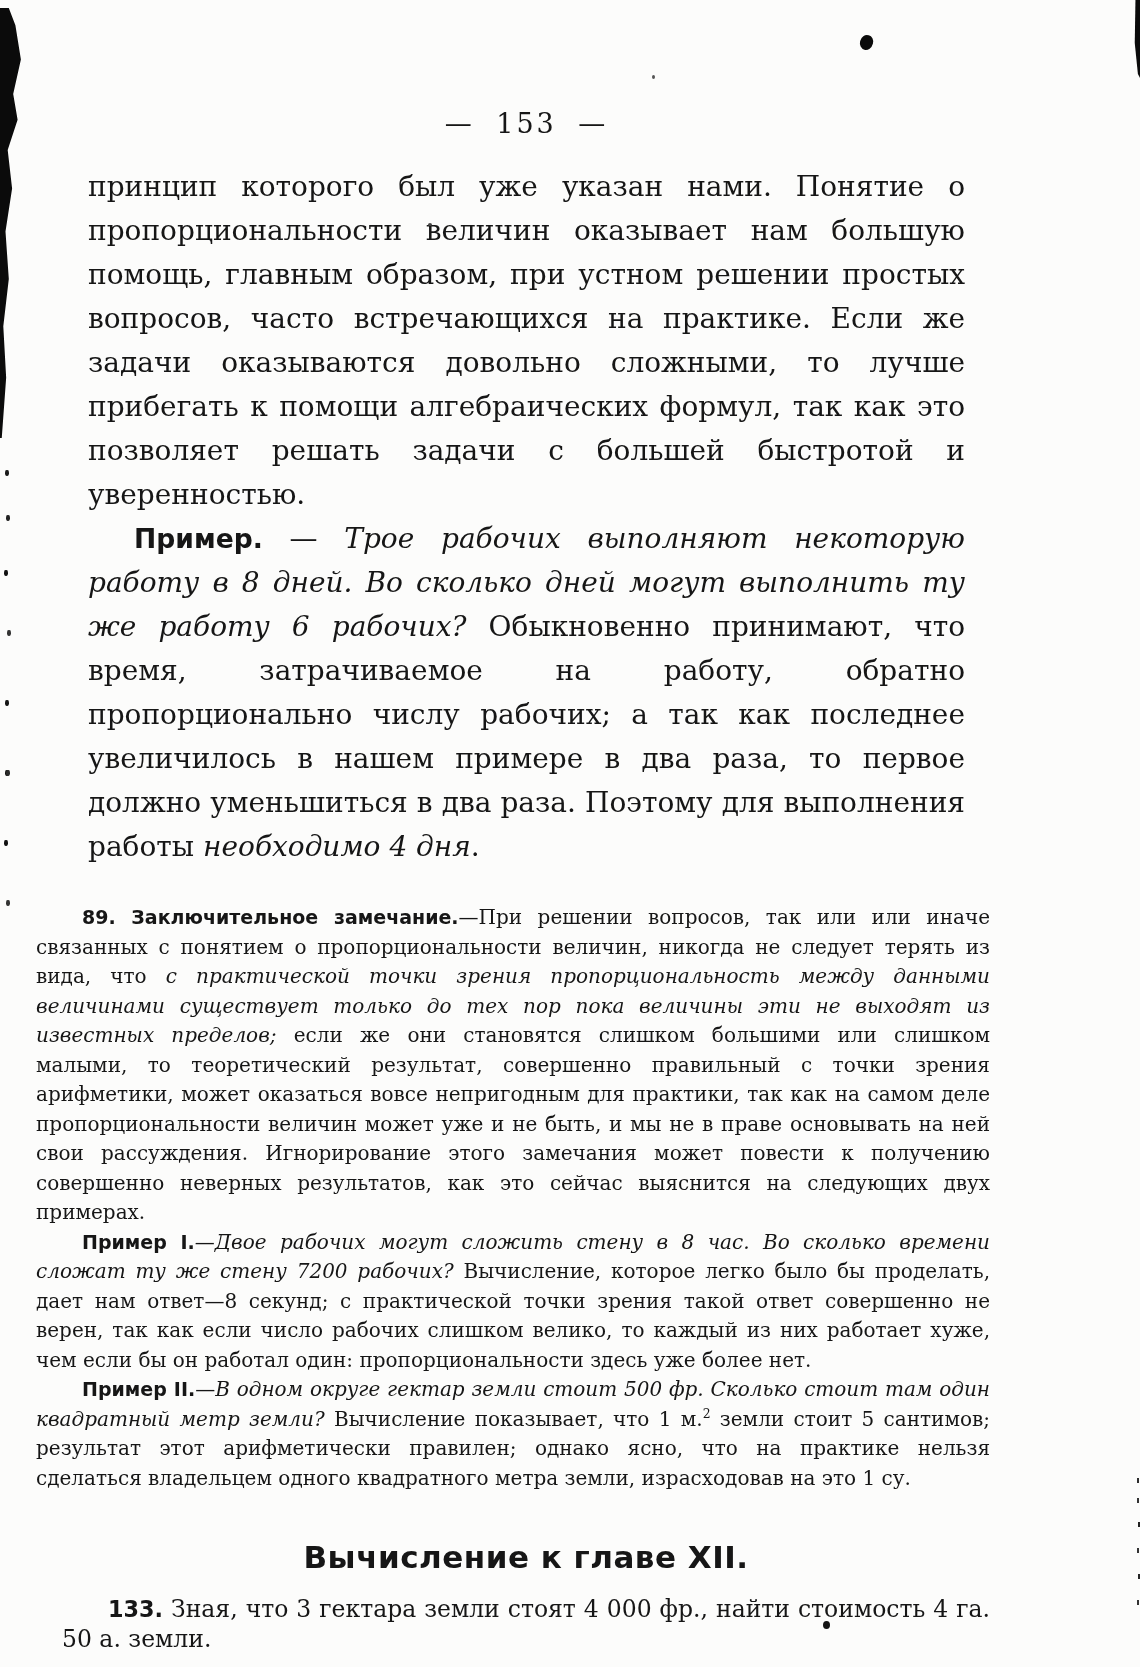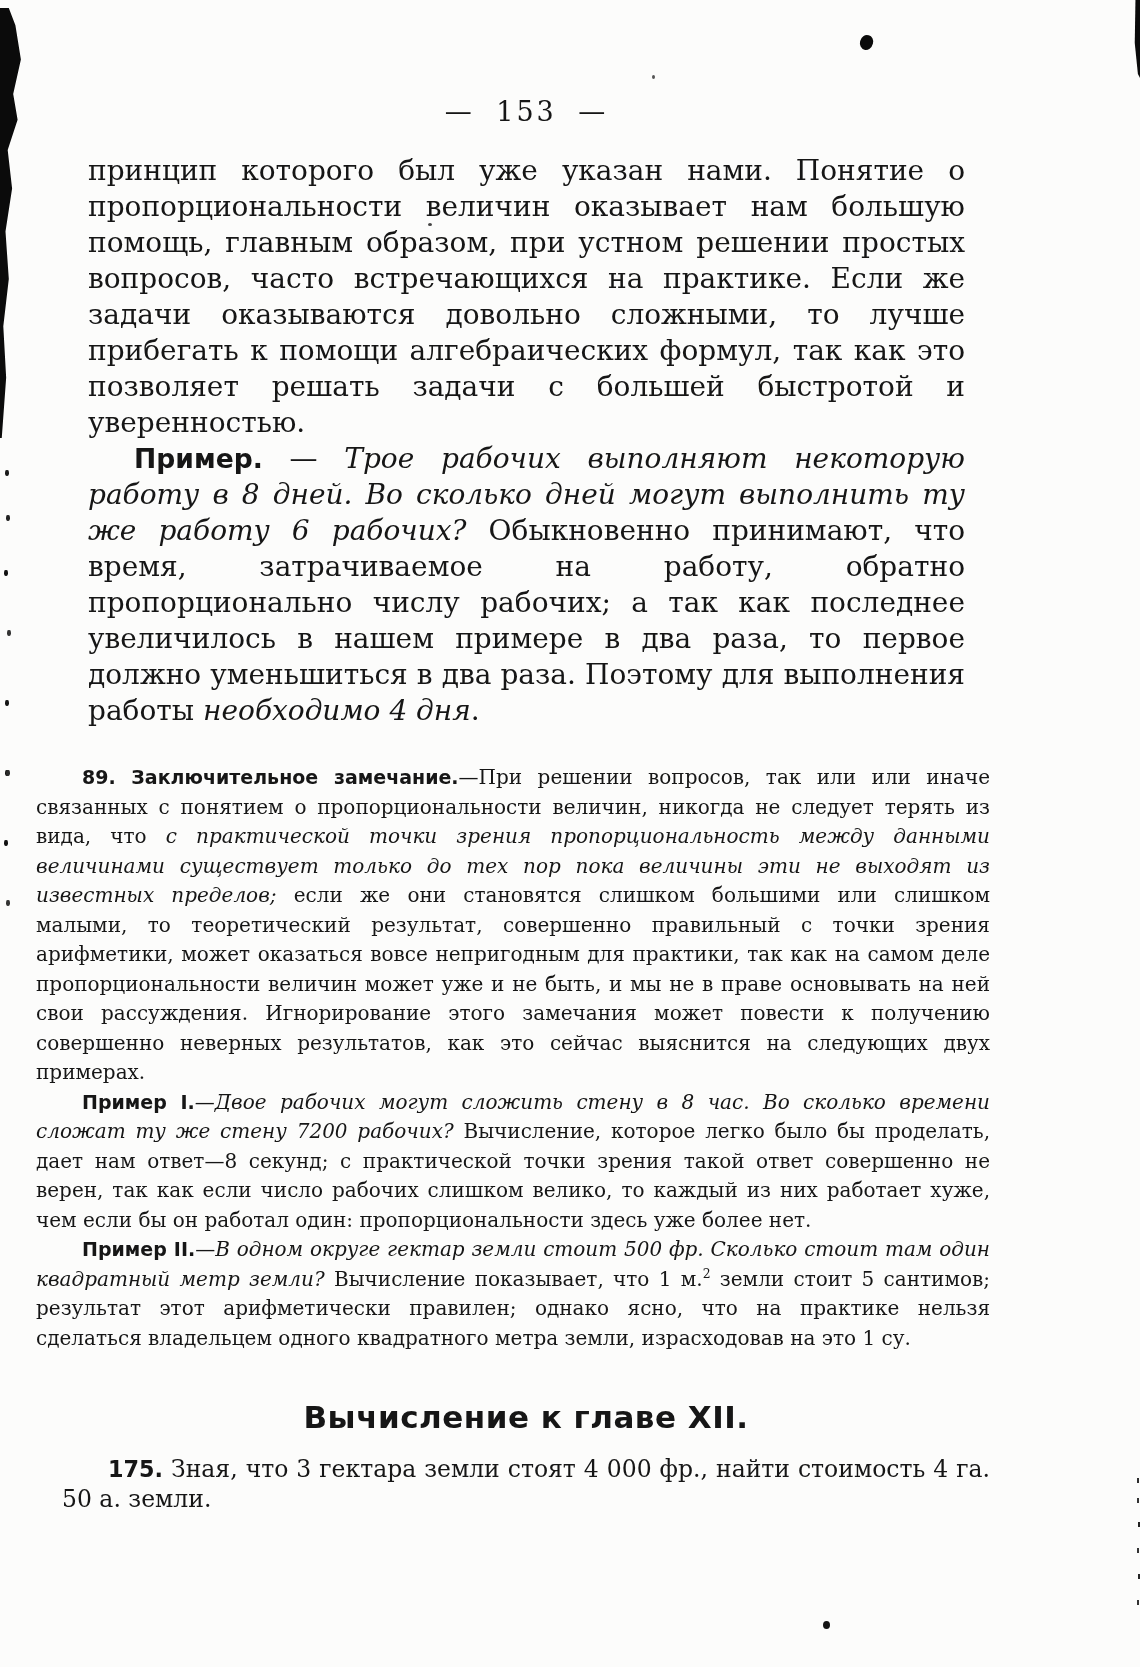--- a/index.html
+++ b/index.html
@@ -9,31 +9,31 @@
     width:1140px;height:1667px;
     margin:0 auto;
     background:#fcfcfb;
     color:#161616;
     font-family:"DejaVu Serif","Liberation Serif",serif;
     overflow:hidden;
   }
   
   .pagenum{
     padding-top:96px;
-    margin:0 175px 0 88px;
+    margin:12px 175px 0 88px;
     text-align:center;
     font-size:27px;
     letter-spacing:3px;
     word-spacing:10px;
   }
   
   .block-a{
     margin:26px 175px 8px 88px;          
     font-size:28px;
-    line-height:36px;
+    line-height:44px;
     text-align:justify;
   }
   .block-a p{margin:0;}
   
   .block-b{
     margin:34px 150px 0 36px;          
     font-size:20px;
     line-height:29.5px;
     text-align:justify;
   }
@@ -119,16 +119,16 @@
     <p class="indent"><b class="lbl">89. Заключительное замечание.</b><span>—</span><span>При решении вопросов, так или или иначе связанных с понятием о пропорциональности величин, никогда не следует терять из вида, что </span><i>с практической точки зрения пропорциональность между данными величинами существует только до тех пор пока величины эти не выходят из известных пределов;</i><span> если же они становятся слишком большими или слишком малыми, то теоретический результат, совершенно правильный с точки зрения арифметики, может оказаться вовсе непригодным для практики, так как на самом деле пропорциональности величин может уже и не быть, и мы не в праве основывать на ней свои рассуждения. Игнорирование этого замечания может повести к получению совершенно неверных результатов, как это сейчас выяснится на следующих двух примерах.</span></p>
 
     <p class="indent"><b class="lbl">Пример I.</b><span>—</span><i>Двое рабочих могут сложить стену в 8 час. Во сколько времени сложат ту же стену 7200 рабочих?</i><span> Вычисление, которое легко было бы проделать, дает нам ответ—8 секунд; с практической точки зрения такой ответ совершенно не верен, так как если число рабочих слишком велико, то каждый из них работает хуже, чем если бы он работал один: пропорциональности здесь уже более нет.</span></p>
 
     <p class="indent"><b class="lbl">Пример II.</b><span>—</span><i>В одном округе гектар земли стоит 500 фр. Сколько стоит там один квадратный метр земли?</i><span> Вычисление показывает, что 1 м.</span><sup>2</sup><span> земли стоит 5 сантимов; результат этот арифметически правилен; однако ясно, что на практике нельзя сделаться владельцем одного квадратного метра земли, израсходовав на это 1 су.</span></p>
   </div>
 
   <h2 class="ex-heading">Вычисление к главе XII.</h2>
 
   <div class="block-ex">
-    <p class="indent"><b class="lbl">175.</b><span> Зная, что 3 гектара земли стоят 4 000 фр., найти стоимость 4 га. 50 а. земли.</span></p>
+    <p class="indent"><b class="lbl">133.</b><span> Зная, что 3 гектара земли стоят 4 000 фр., найти стоимость 4 га. 50 а. земли.</span></p>
   </div>
 
 </div>
 
 </body></html>

